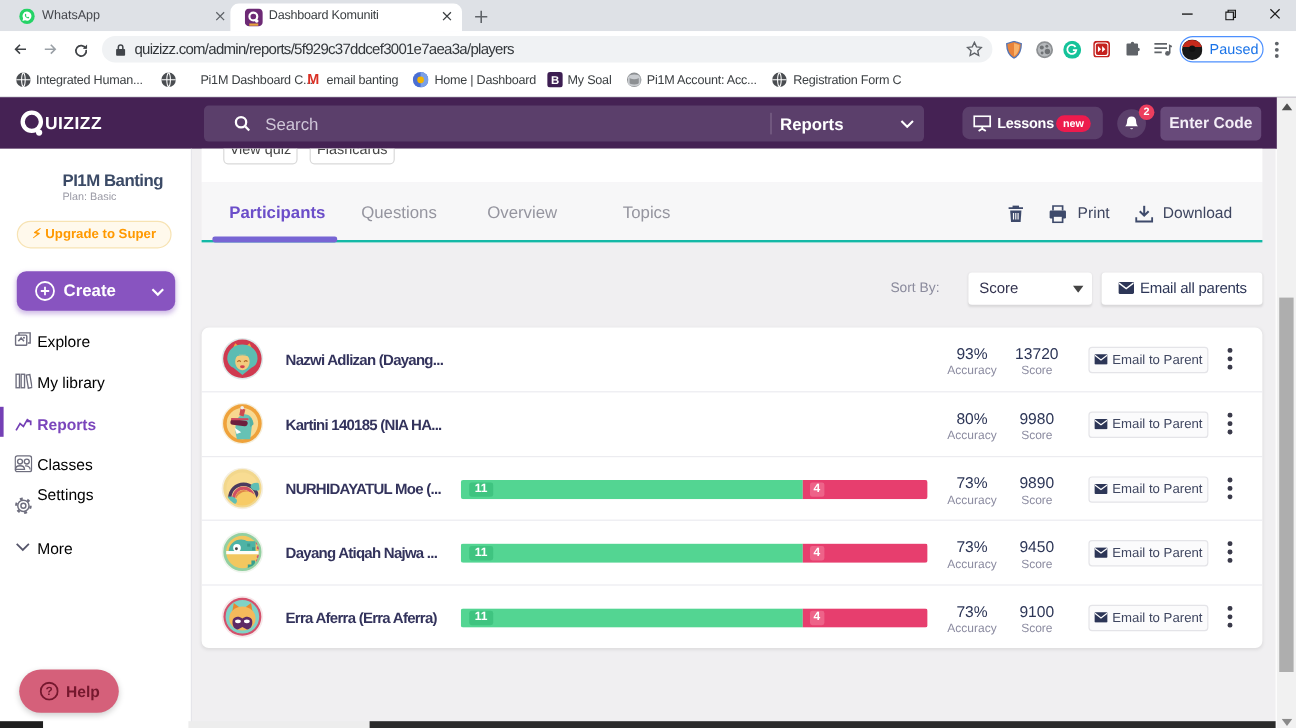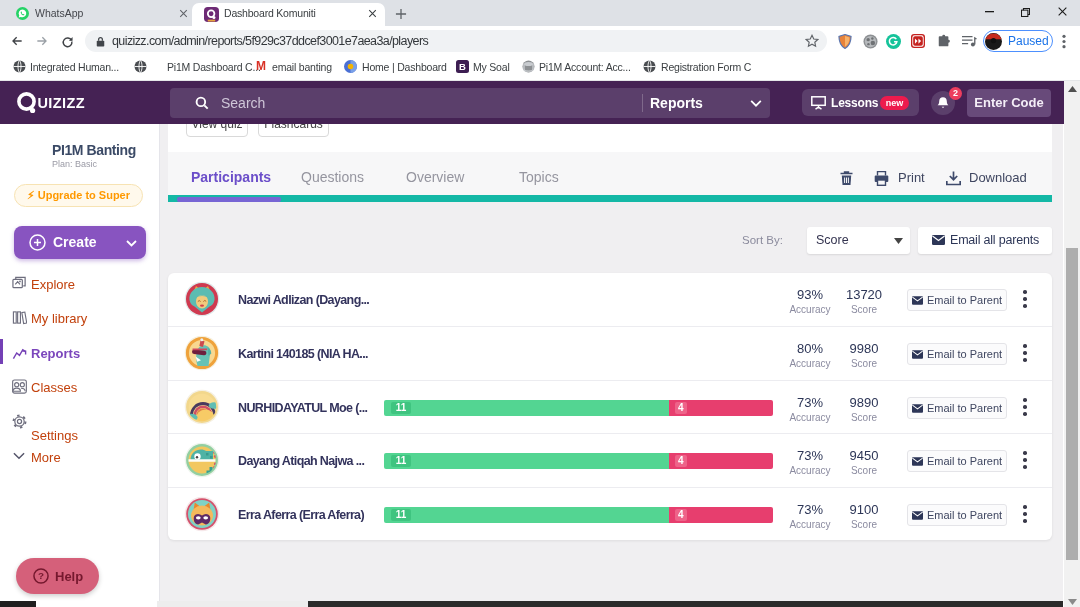--- a/index.html
+++ b/index.html
@@ -18,26 +18,26 @@
 #bookmarks { left:0; top:55px; width:1080px; height:26px; background:#fff; }
 .bm { font-size:10.5px; color:#3c4043; letter-spacing:-0.2px; }
 
 #appheader { left:0; top:81px; width:1080px; height:43px; background:#452254; }
 #searchbar { left:170px; top:88px; width:600px; height:30px; background:#5b3f6b; border-radius:4px; }
 #lessonsbtn { left:802px; top:89px; width:117px; height:27px; background:#5b3f6b; border-radius:6px; }
 #bellcirc { left:931px; top:91px; width:24px; height:24px; background:#5b3f6b; border-radius:12px; }
 #entercode { left:967px; top:89px; width:84px; height:28px; background:#684a7a; border-radius:4px; color:#f4eef7; font-size:13px; font-weight:bold; text-align:center; line-height:28px; }
 
 #sidebar { left:0; top:124px; width:160px; height:483px; background:#fff; border-right:1px solid #e5e5ea; }
-.nav { font-size:13px; color:#c2410c; }
+.nav { font-size:13px; color:#000000; }
 
 #content { left:160px; top:124px; width:903px; height:483px; background:#f0eff1; }
 #stripcard { left:168px; top:124px; width:884px; height:28px; background:#fff; overflow:hidden; }
 .chip { position:absolute; top:-13px; height:26px; border:1px solid #d9d9d9; border-radius:4px; background:#fff; font-size:12px; color:#444; text-align:center; line-height:24px; }
-#tabbar { left:168px; top:152px; width:884px; height:50px; background:#f7f7f8; border-bottom:7px solid #14b8a6; }
+#tabbar { left:168px; top:152px; width:884px; height:50px; background:#f7f7f8; border-bottom:2px solid #14b8a6; }
 .tab { position:absolute; top:17px; font-size:14px; color:#95959f; }
 #listcard { left:168px; top:273px; width:884px; height:267px; background:#fff; border-radius:6px; box-shadow:0 1px 3px rgba(0,0,0,0.08); }
 .row { position:absolute; left:0; width:884px; height:53px; }
 .sep { border-top:1px solid #ececf0; }
 .av { position:absolute; left:16px; top:8px; }
 .nm { position:absolute; left:70px; top:20px; font-size:12.5px; color:#33335c; font-weight:bold; letter-spacing:-0.62px; white-space:nowrap; }
 .bar { position:absolute; left:216px; top:19px; width:389px; height:16px; border-radius:2px; overflow:hidden; }
 .bg-g { position:absolute; left:0; top:0; height:16px; background:#53d592; }
 .bg-r { position:absolute; top:0; height:16px; background:#e73e6e; }
 .chipn { position:absolute; top:2px; height:12px; min-width:20px; border-radius:2px; color:#fff; font-size:10px; font-weight:bold; text-align:center; line-height:12px; padding:0 3px; }
@@ -260,21 +260,21 @@
     <circle cx="11" cy="6" r="2.2" fill="none" stroke="#6e6e7e" stroke-width="1.2"></circle>
     <path d="M1 13c0-2 1.8-3.3 4-3.3S9 11 9 13zM9.5 9.9c2-.3 4.5.6 4.5 3.1" fill="none" stroke="#6e6e7e" stroke-width="1.2"></path>
     <rect x="0.7" y="1" width="14.6" height="14" rx="2" fill="none" stroke="#6e6e7e" stroke-width="1.2"></rect>
   </svg>
 <div class="a nav" style="left:31px;top:380px;">Classes</div>
 <svg class="a" style="left:12px;top:414px;" width="15" height="15" viewBox="0 0 16 16">
     <circle cx="8" cy="8" r="2.2" fill="none" stroke="#6e6e7e" stroke-width="1.3"></circle>
     <circle cx="8" cy="8" r="5" fill="none" stroke="#6e6e7e" stroke-width="1.3"></circle>
     <circle cx="8" cy="8" r="6.4" fill="none" stroke="#6e6e7e" stroke-width="2" stroke-dasharray="2.6 4.1"></circle>
   </svg>
-<div class="a nav" style="left:31px;top:428px;text-align:center;">Settings</div>
+<div class="a nav" style="left:31px;top:405px;text-align:center;">Settings</div>
 <svg class="a" style="left:13px;top:452px;" width="12" height="8" viewBox="0 0 13 8">
     <path d="M1 1l5.5 5.5L12 1" fill="none" stroke="#55556a" stroke-width="1.6"></path>
   </svg>
 <div class="a nav" style="left:31px;top:450px;">More</div>
 <div class="a" style="left:16px;top:558px;width:83px;height:36px;background:#d5607a;border-radius:18px;box-shadow:0 2px 5px rgba(0,0,0,0.2);"></div>
 <svg class="a" style="left:33px;top:568px;" width="16" height="16" viewBox="0 0 17 17">
     <circle cx="8.5" cy="8.5" r="7.5" fill="none" stroke="#75182e" stroke-width="1.6"></circle>
     <text x="8.5" y="12.2" font-size="10.5" font-weight="bold" fill="#75182e" text-anchor="middle" font-family="Liberation Sans">?</text>
   </svg>
 <div class="a" style="left:55px;top:569px;font-size:13px;font-weight:bold;color:#75182e;">Help</div>

